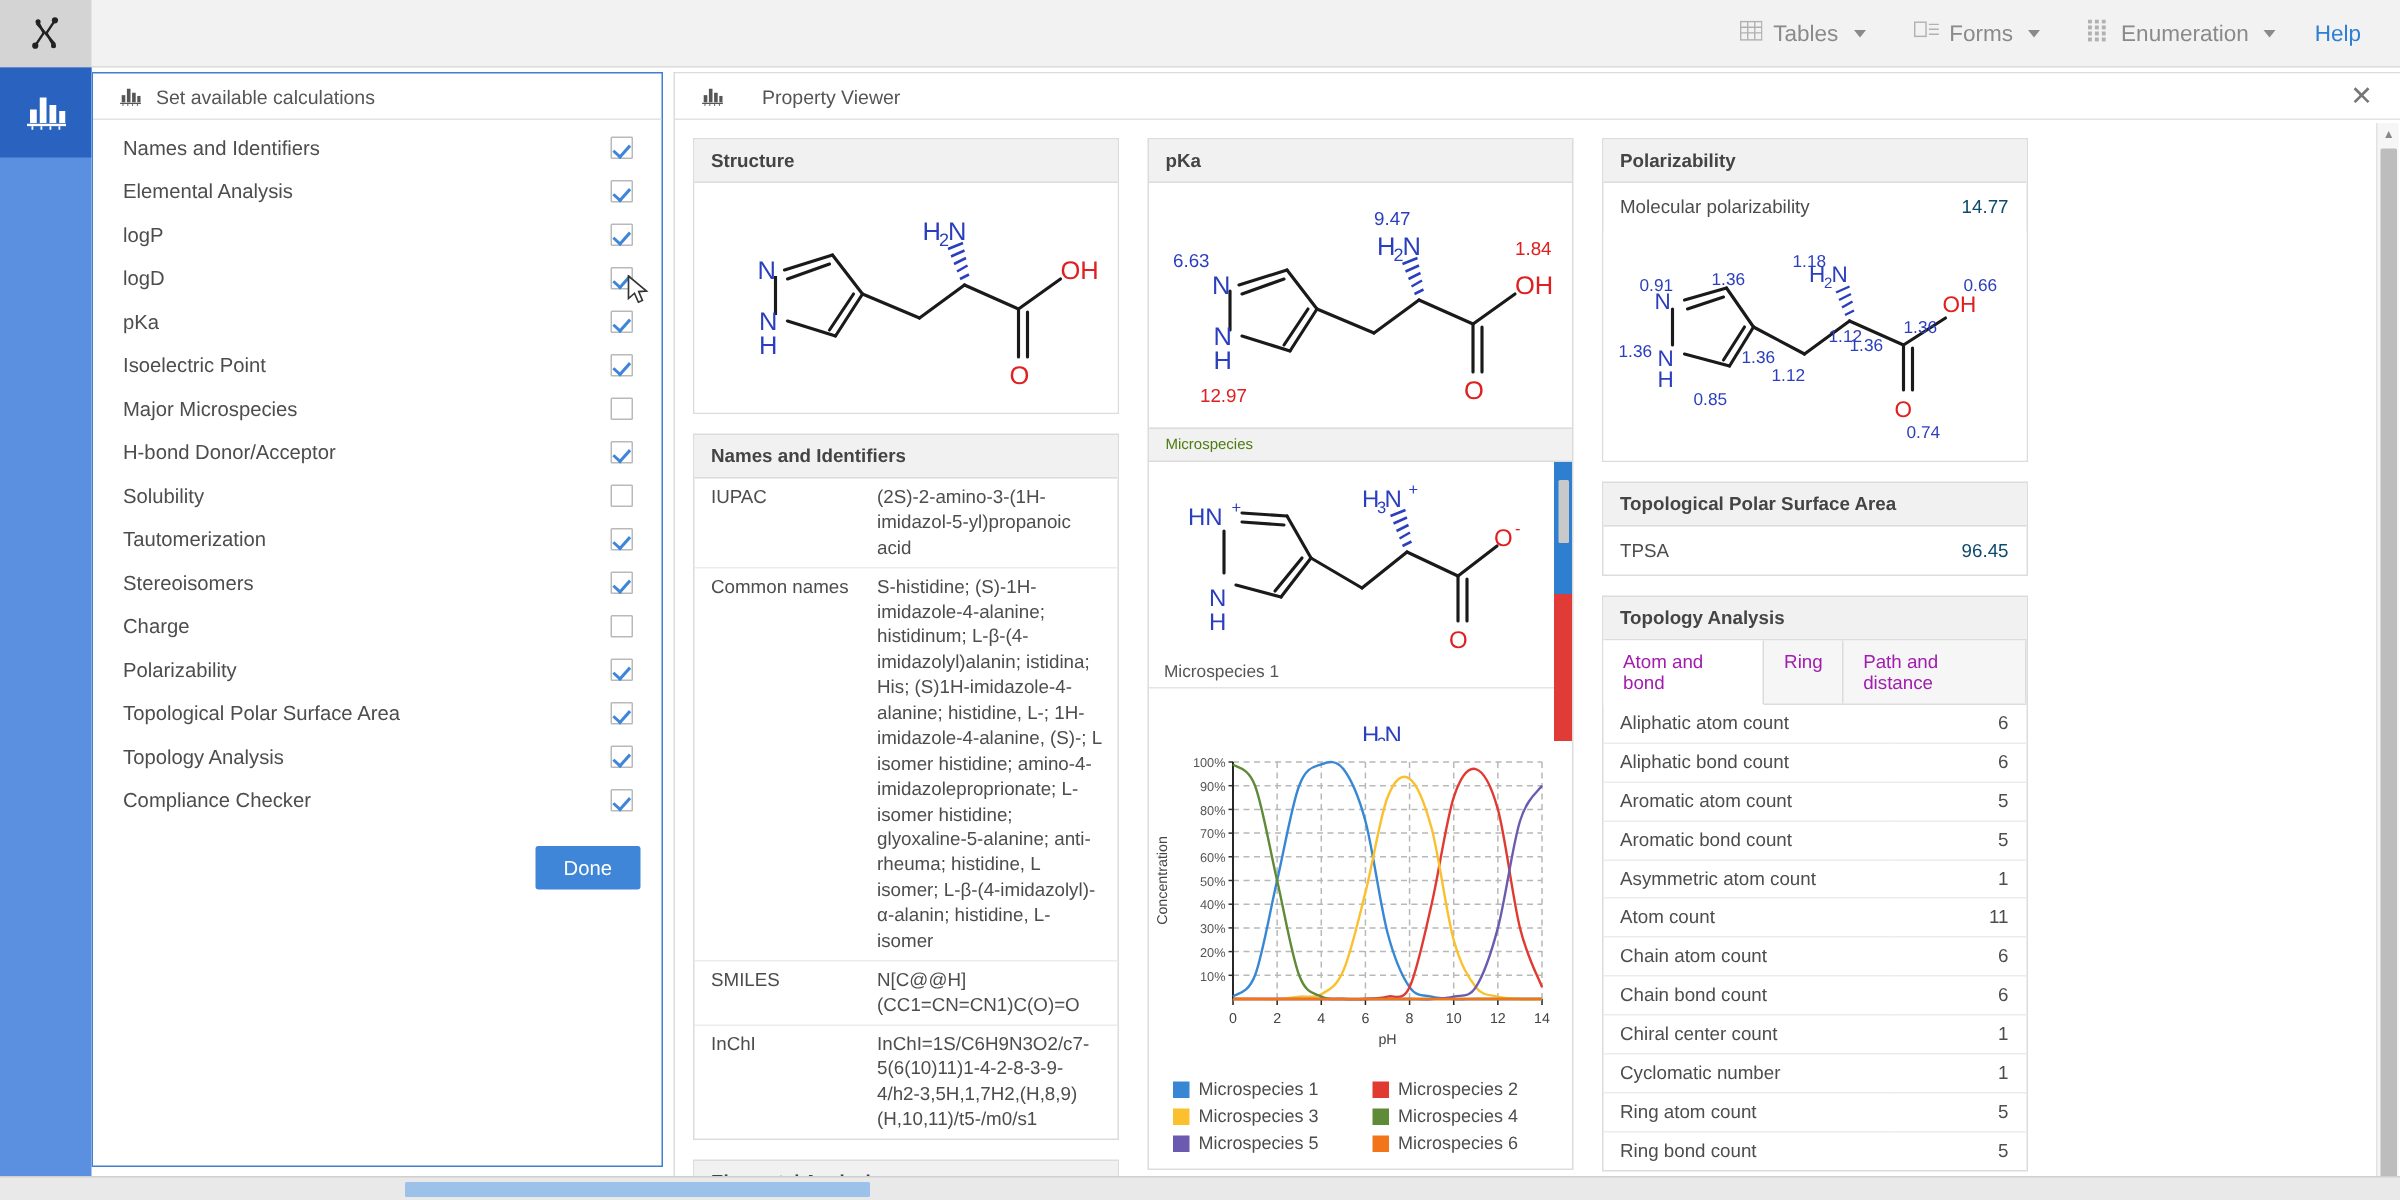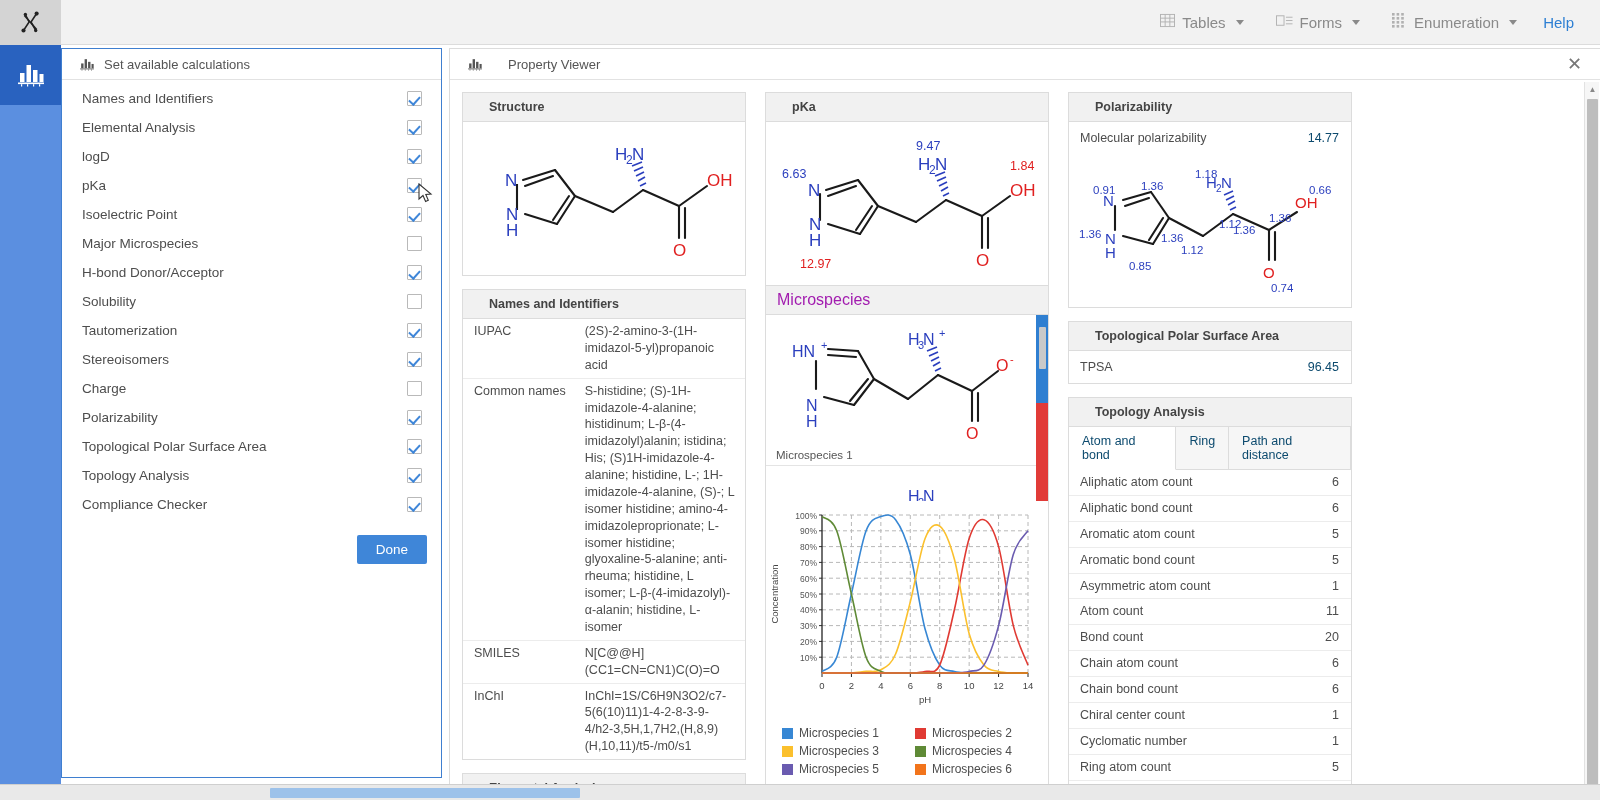--- a/index.html
+++ b/index.html
@@ -107,26 +107,26 @@
   }
   .col { display: flex; flex-direction: column; gap: 13px; }
   .col-a { width: 284px; }
   .col-b { width: 284px; }
   .col-c { width: 284px; }
 
   
   .card { border: 1px solid #dcdcdc; background: #fff; }
   .card-head {
     background: #f1f1f1; border-bottom: 1px solid #dcdcdc;
-    padding: 7px 26px; font-size: 12.5px; font-weight: bold; color: #444;
+    padding: 7px 11px; font-size: 12.5px; font-weight: bold; color: #444;
   }
   .card-sub {
     background: #f1f1f1; border-bottom: 1px solid #dcdcdc;
     border-top: 1px solid #dcdcdc;
-    padding: 5px 11px; font-size: 16px; color: #a21caf;
+    padding: 5px 11px; font-size: 10px; color: #4d7c0f;
   }
 
   
   table.ptab { width: 100%; border-collapse: collapse; font-size: 12.5px; }
   table.ptab td {
     padding: 4px 8px 4px 11px; border-bottom: 1px solid #ececec;
     vertical-align: top; color: #4d4d4d; line-height: 1.35;
   }
   table.ptab tr:last-child td { border-bottom: none; }
   td.k { width: 95px; white-space: nowrap; }
@@ -152,21 +152,21 @@
     position: absolute; right: 0; top: 0; width: 12px; height: 186px;
     background: #f4f4f4; border-left: 1px solid #e0e0e0;
   }
   #micro-thumb-blue { position: absolute; right: 0; top: 0; width: 12px; height: 88px; background: #2f7fd1; }
   #micro-thumb-grey { position: absolute; right: 0; top: 0; width: 7px; left:2px; top: 12px; height: 42px; background: #c9c9c9; border-radius:1px;}
   #micro-thumb-red { position: absolute; right: 0; top: 88px; width: 12px; height: 98px; background: #e13b38; }
 
   
   .tabs { display: flex; border-bottom: 1px solid #dcdcdc; background: #f6f6f6; }
   .tab {
-    padding: 7px 13px; font-size: 12.5px; color: #0c4a6e; cursor: pointer;
+    padding: 7px 13px; font-size: 12.5px; color: #a21caf; cursor: pointer;
     border-right: 1px solid #dcdcdc;
   }
   .tab.active { background: #fff; border-bottom: 1px solid #fff; margin-bottom: -1px; }
 
   
   #viewer-sb {
     position: absolute; top: 33px; right: 1px; width: 15px; height: 745px;
     background: #f6f6f6; border-left: 1px solid #e2e2e2;
   }
   #viewer-sb .sb-arrow-up, #viewer-sb .sb-arrow-dn {
@@ -306,20 +306,24 @@
     </svg>
     <span>Set available calculations</span>
   </div>
   <div id="calc-list">
       <div class="calc-row">
         <span class="calc-label">Names and Identifiers</span>
         <span class="cbox checked"></span>
       </div>
       <div class="calc-row">
         <span class="calc-label">Elemental Analysis</span>
+        <span class="cbox checked"></span>
+      </div>
+      <div class="calc-row">
+        <span class="calc-label">logP</span>
         <span class="cbox checked"></span>
       </div>
       <div class="calc-row">
         <span class="calc-label">logD</span>
         <span class="cbox checked"></span>
       </div>
       <div class="calc-row">
         <span class="calc-label">pKa</span>
         <span class="cbox checked"></span>
       </div>
@@ -789,24 +793,20 @@
               </tr>
               <tr>
                 <td class="k">Asymmetric atom count</td>
                 <td class="vnum">1</td>
               </tr>
               <tr>
                 <td class="k">Atom count</td>
                 <td class="vnum">11</td>
               </tr>
               <tr>
-                <td class="k">Bond count</td>
-                <td class="vnum">20</td>
-              </tr>
-              <tr>
                 <td class="k">Chain atom count</td>
                 <td class="vnum">6</td>
               </tr>
               <tr>
                 <td class="k">Chain bond count</td>
                 <td class="vnum">6</td>
               </tr>
               <tr>
                 <td class="k">Chiral center count</td>
                 <td class="vnum">1</td>

